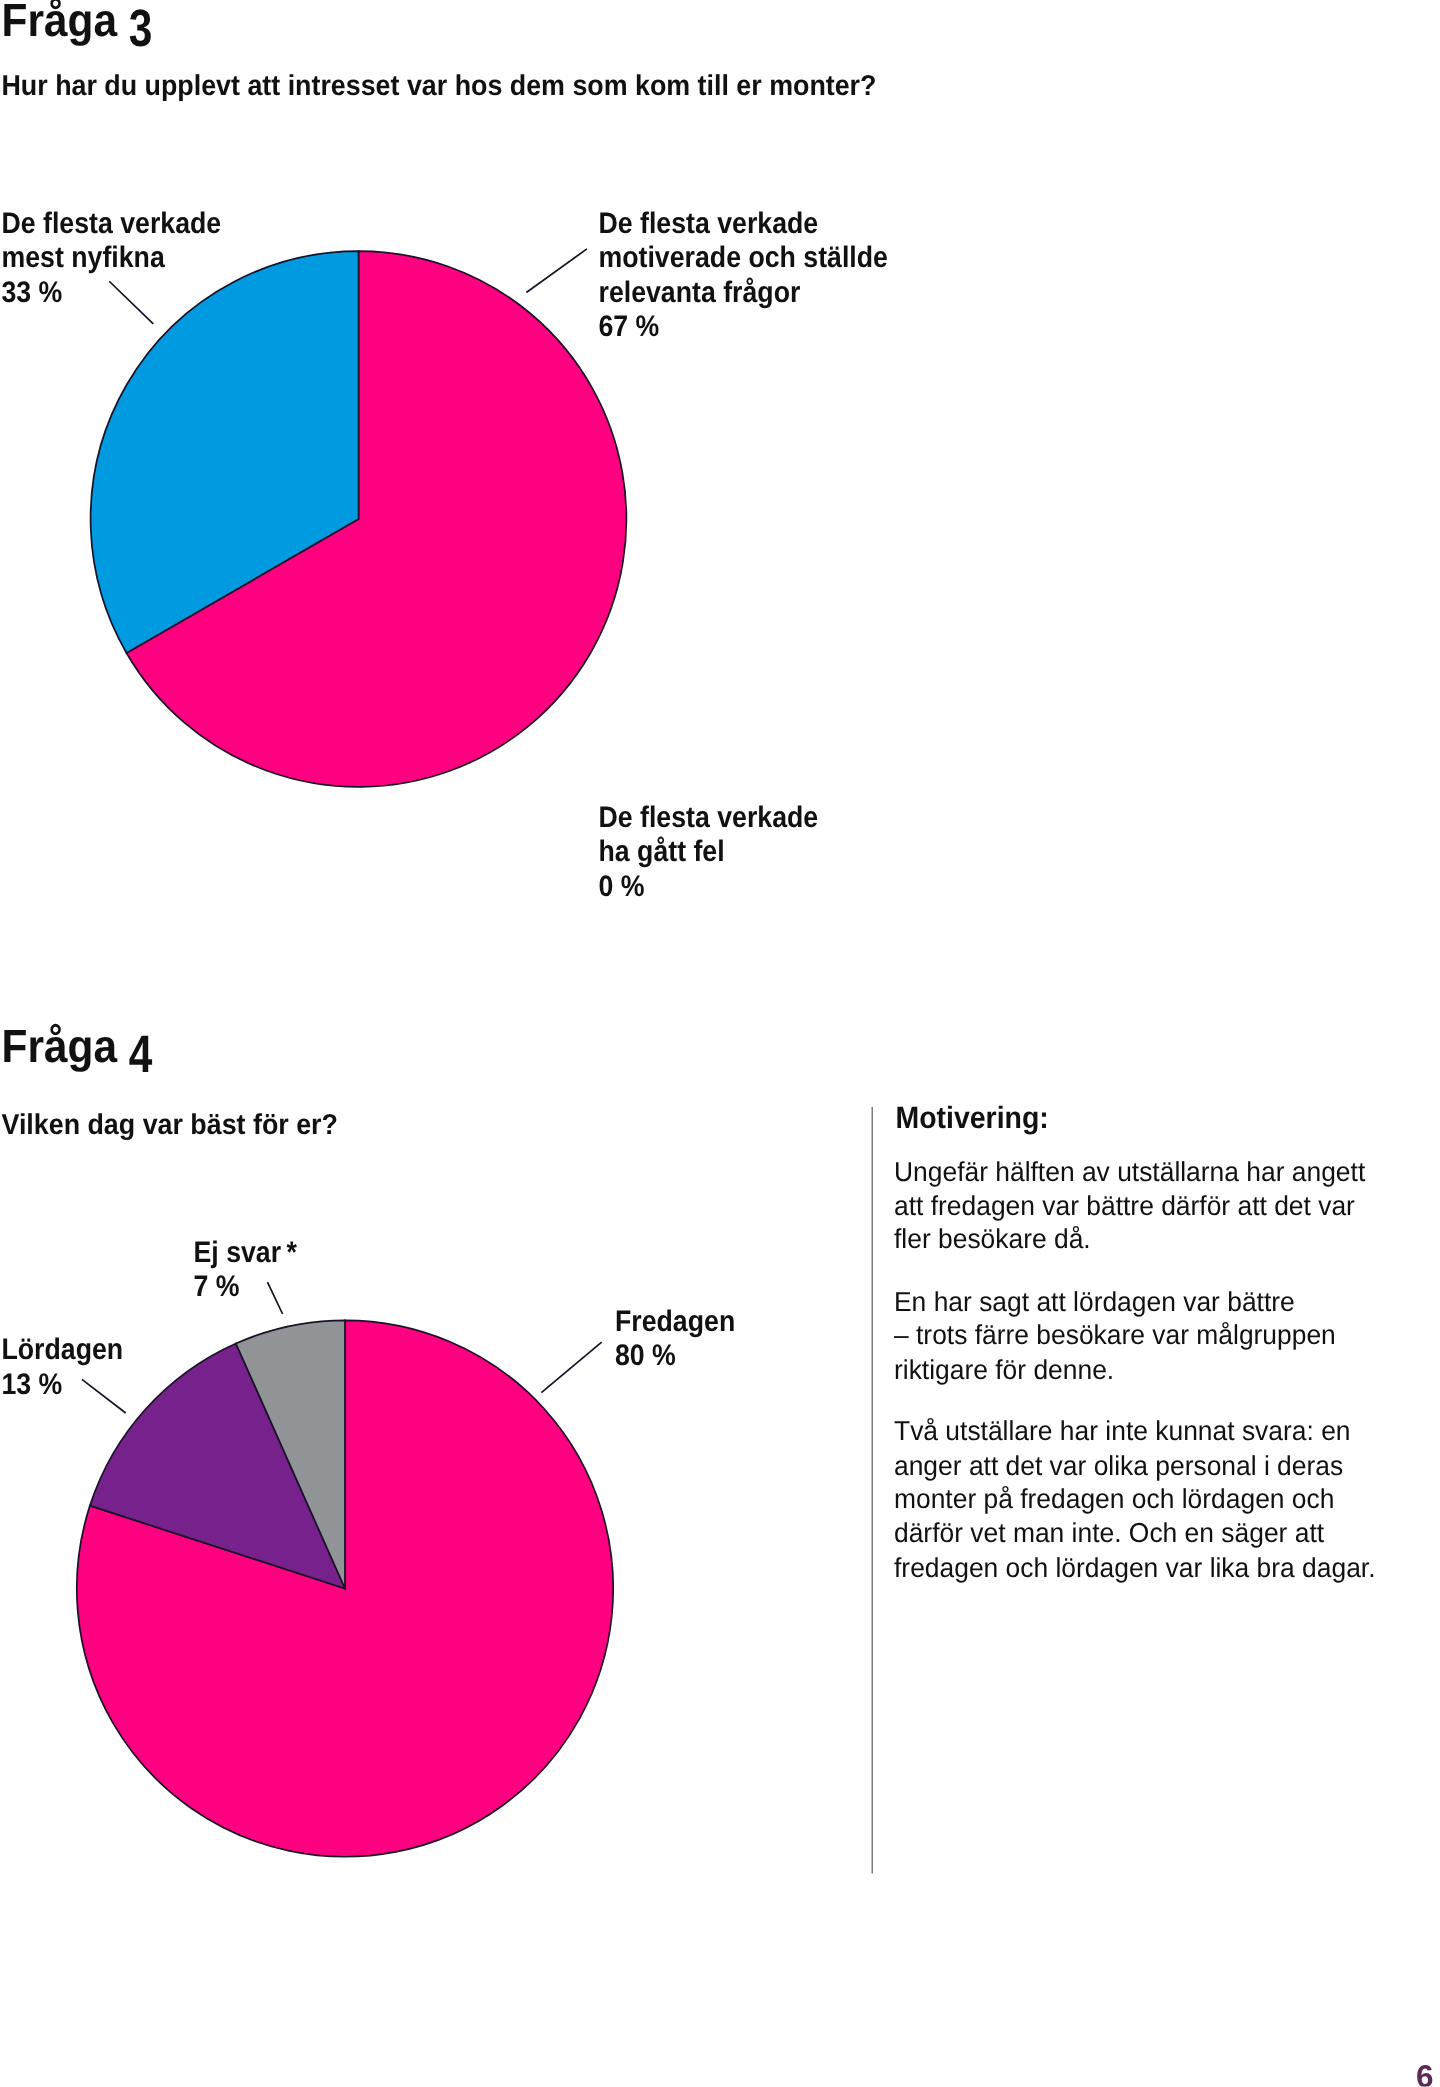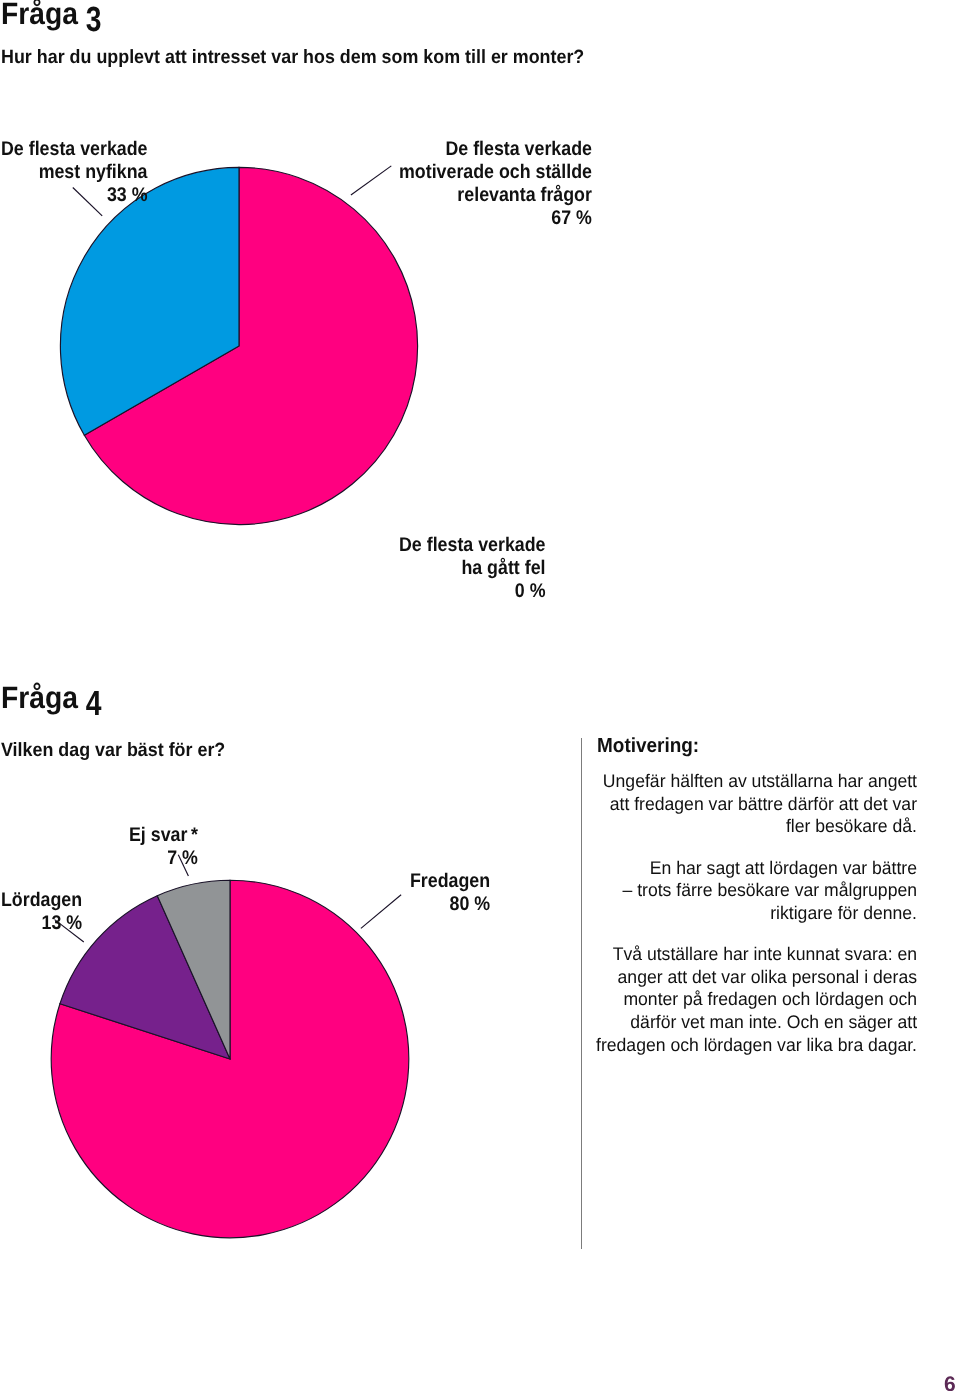--- a/index.html
+++ b/index.html
@@ -2,21 +2,21 @@
 <html><head>
 <meta charset="utf-8">
 <style>
   html,body{margin:0;padding:0;}
   body{width:960px;height:1391px;background:#ffffff;
        font-family:"Liberation Sans",sans-serif;color:#111111;
        position:relative;overflow:hidden;
        -webkit-font-smoothing:antialiased;-moz-osx-font-smoothing:grayscale;
        text-rendering:geometricPrecision;font-kerning:normal;
        font-variant-ligatures:common-ligatures;}
-  .page{position:absolute;left:0;top:0;width:960px;height:1199px;text-align:right;}
+  .page{position:absolute;left:0;top:0;width:960px;height:1199px;}
   .abs{position:absolute;}
   .q-title{font-size:31px;font-weight:700;line-height:1;transform:scaleX(0.912);transform-origin:0 0;}
   .q-title .osf{display:inline-block;transform:translateY(3.2px) scaleY(1.13);transform-origin:50% 0%;}
   .q-sub{font-size:19.2px;font-weight:700;line-height:1;transform:scaleX(0.932);transform-origin:0 0;}
   .lbl{font-size:19.8px;font-weight:700;line-height:22.9px;white-space:nowrap;transform:scaleX(0.9);transform-origin:0 0;}
   .lbl div{white-space:nowrap;}
   .body-head{font-size:20.5px;font-weight:700;line-height:1;transform:scaleX(0.925);transform-origin:0 0;}
   .body-txt{font-size:18.3px;font-weight:400;line-height:22.6px;white-space:nowrap;transform:scaleX(0.963);transform-origin:0 0;}
   .body-txt .para{margin-bottom:18.8px;}
   .body-txt .para:last-child{margin-bottom:0;}

